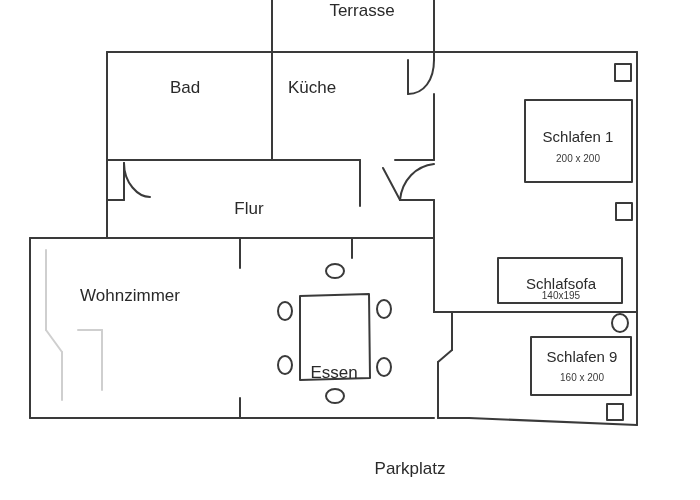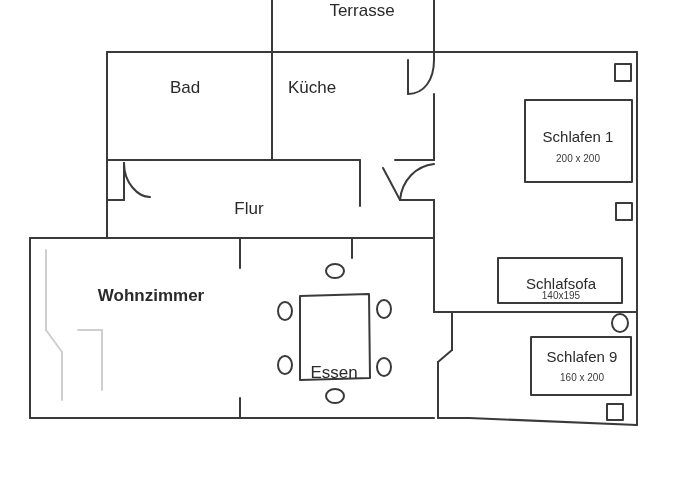--- a/index.html
+++ b/index.html
@@ -169,22 +169,23 @@
         <path d="M607,404 L623,404 L623,420 L607,420 Z"></path>
       </g>
 
     </g>
   </svg>
 
   <div class="room-label label-lg" style="left:362px; top:11px;">Terrasse</div>
   <div class="room-label label-lg" style="left:185px; top:88px;">Bad</div>
   <div class="room-label label-lg" style="left:312px; top:88px;">Küche</div>
   <div class="room-label label-lg" style="left:249px; top:197px;margin-top:12px;">Flur</div>
-  <div class="room-label label-lg" style="left:151px; top:296px;font-weight:bold;">Wohnzimmer</div>
+  <div class="room-label label-lg" style="left:130px; top:296px;">Wohnzimmer</div>
   <div class="room-label label-lg" style="left:334px; top:333px;margin-top:40px;">Essen</div>
+  <div class="room-label label-lg" style="left:410px; top:469px;">Parkplatz</div>
 
   <div class="room-label label-bed-title" style="left:578px; top:136px;">Schlafen 1</div>
   <div class="room-label label-sm" style="left:578px; top:158px;">200 x 200</div>
 
   <div class="room-label label-bed-title" style="left:561px; top:283px;">Schlafsofa</div>
   <div class="room-label label-sm" style="left:561px; top:295px;">140x195</div>
 
   <div class="room-label label-bed-title" style="left:582px; top:356px;">Schlafen 9</div>
   <div class="room-label label-sm" style="left:582px; top:377px;">160 x 200</div>
 

